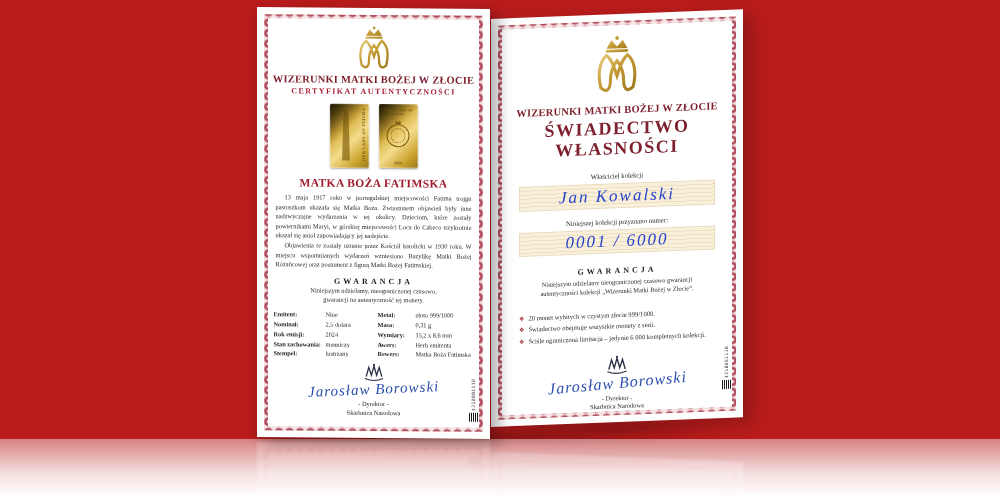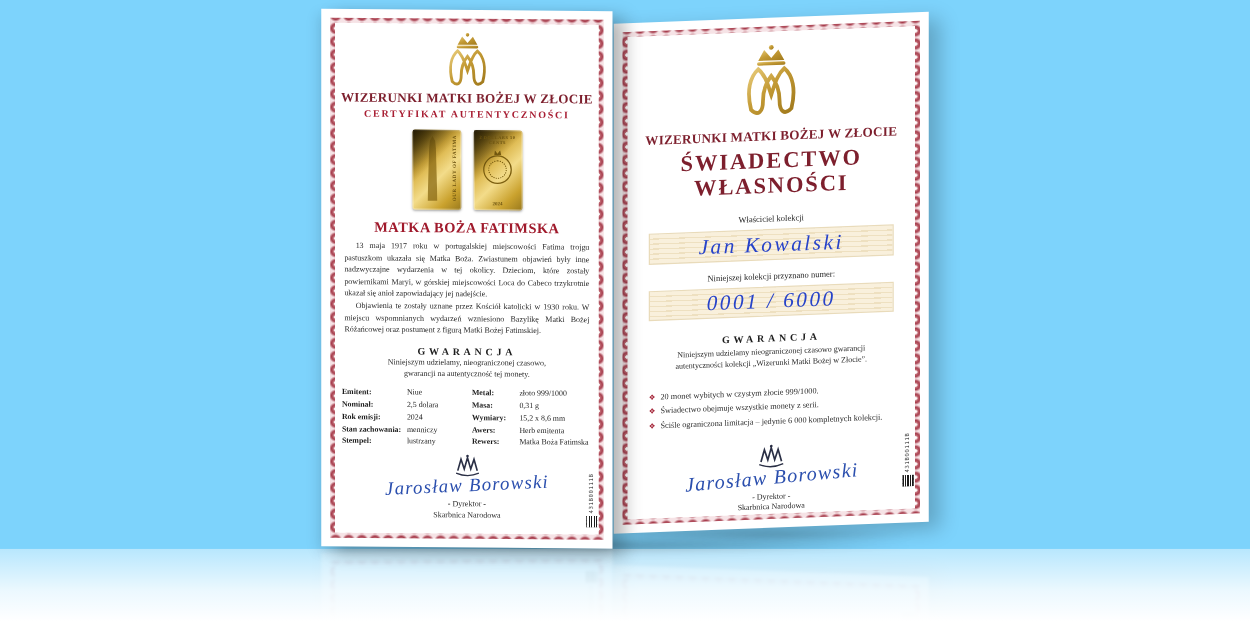--- a/index.html
+++ b/index.html
@@ -1,18 +1,18 @@
 <!DOCTYPE html>
 <html><head>
 <meta charset="utf-8">
 <style>
   * { margin:0; padding:0; box-sizing:border-box; }
   html,body { width:1000px; height:500px; background:#fff; overflow:hidden;
               font-family:"Liberation Serif","DejaVu Serif",serif; }
-  .stage { position:relative; width:1000px; height:500px; background:#7dd3fc; }
+  .stage { position:relative; width:1000px; height:500px; background:#b91c1c; }
 
   
   .cert { position:absolute; background:#fff; }
   .cert-left  { left:257px; top:8px;  width:233px; height:430px; z-index:3;
                 transform:skewY(.45deg);
                 box-shadow:10px 5px 14px rgba(0,0,0,.28), -3px 4px 10px rgba(0,0,0,.10); }
   .cert-right { left:491px; top:19px; width:252px; height:408px; z-index:2;
                 transform:skewY(-2.2deg); transform-origin:left center;
                 box-shadow:9px 6px 16px rgba(0,0,0,.22); }
 

